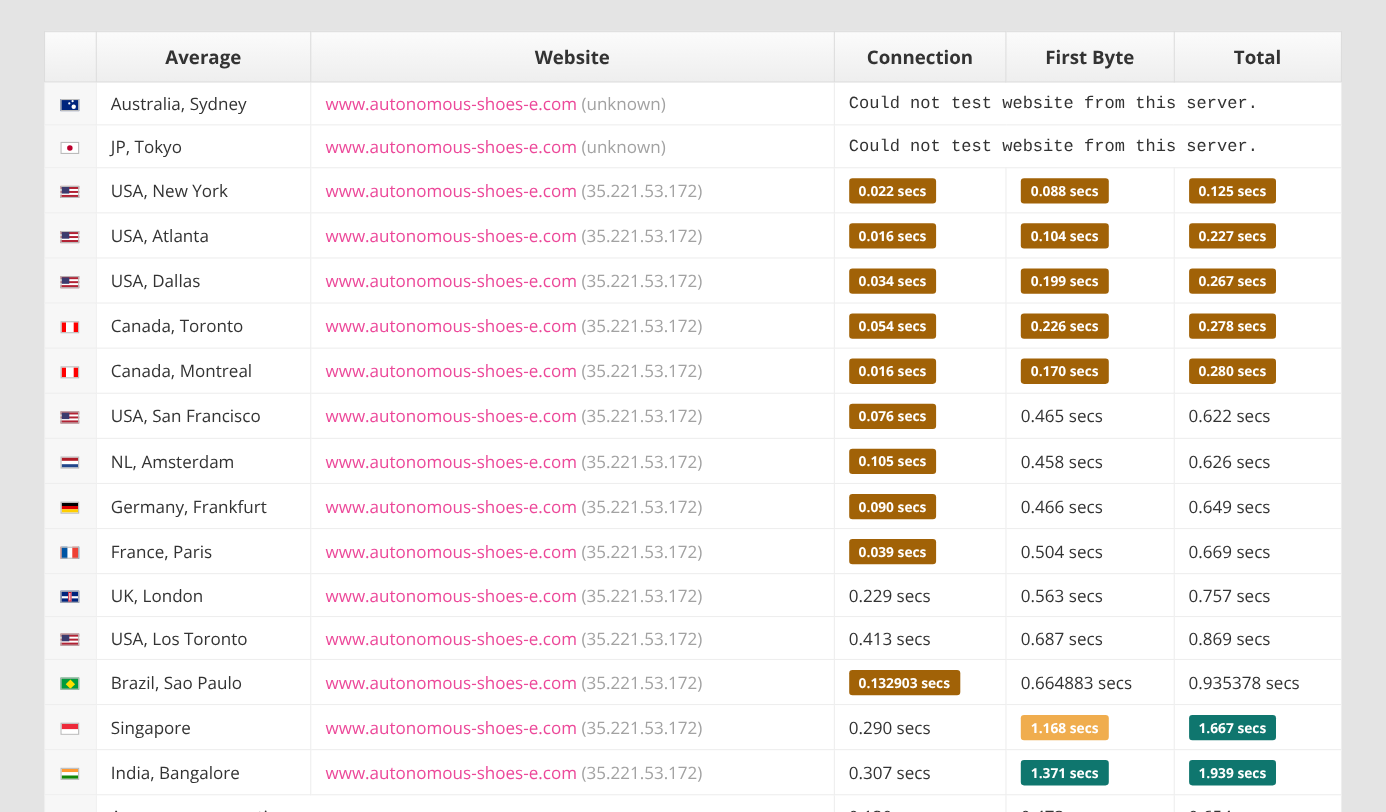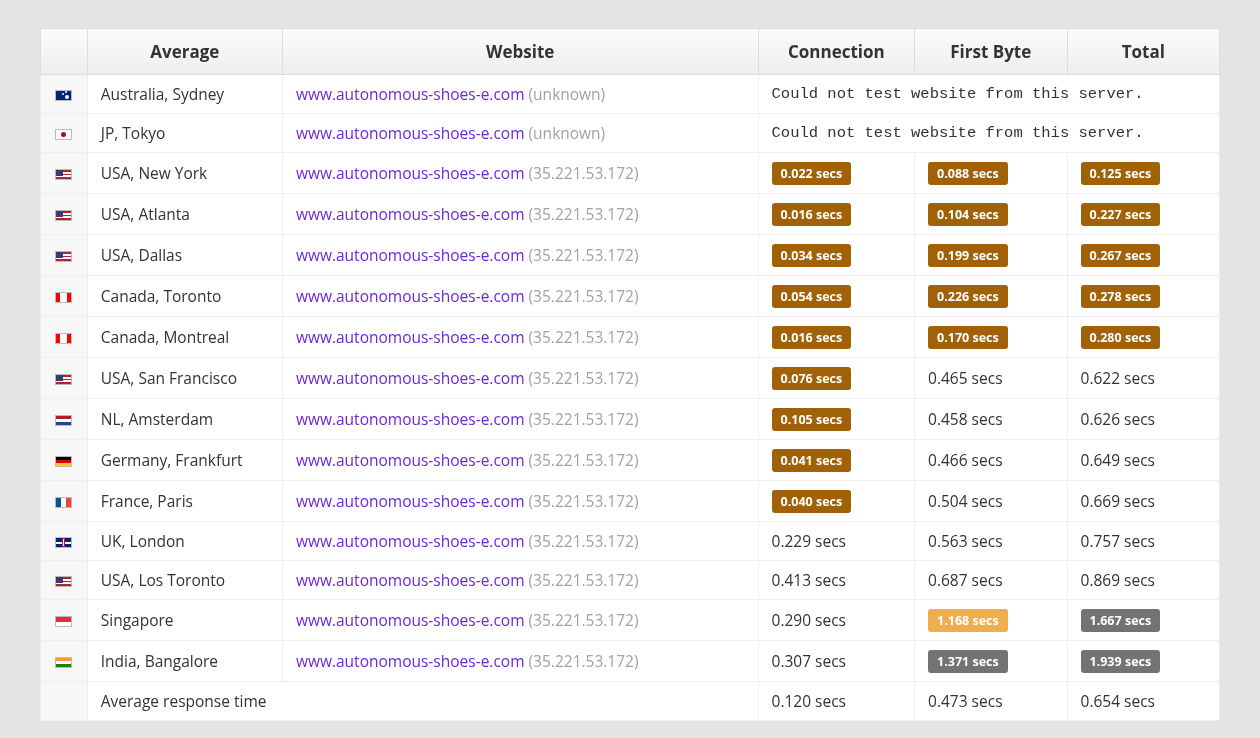--- a/index.html
+++ b/index.html
@@ -47,34 +47,34 @@
   .flag {
     display: inline-block;
     width: 17px;
     height: 11px;
     border: 1px solid #bbb;
     position: relative;
     overflow: hidden;
     vertical-align: middle;
   }
   .flag .stripe { position:absolute; left:0; right:0; }
-  .domain-url { color: #6d28d9; }
+  .domain-url { color: #ec4899; }
   .ip-note { color: #a2a2a2; }
   .badge {
     display: inline-block;
     color: #fff;
     font-weight: 700;
     font-size: 12.5px;
     padding: 4px 9px;
     border-radius: 3px;
     line-height: 1.2;
   }
   .badge.green  { background: #a16207; }
   .badge.yellow { background: #f0ad4e; }
-  .badge.red    { background: #737373; }
+  .badge.red    { background: #0f766e; }
   .plain-time   { color: #333; }
   .err-text     { color: #333; }
   td.merge { color:#333;font-family:Liberation Mono, monospace; }
   
   .flag-au { background:#00247d; }
   .flag-au::after { content:""; position:absolute; right:2px; bottom:1px; width:4px; height:4px; background:#fff; border-radius:50%; box-shadow: -4px -3px 0 -1px #fff, -1px -5px 0 -1px #fff; }
   .flag-jp { background:#fff; }
   .flag-jp::after { content:""; position:absolute; left:50%; top:50%; width:5px; height:5px; margin:-2.5px 0 0 -2.5px; background:#bc002d; border-radius:50%; }
   .flag-us { background:linear-gradient(#b22234 0 20%,#fff 20% 40%,#b22234 40% 60%,#fff 60% 80%,#b22234 80% 100%); }
   .flag-us::after { content:""; position:absolute; left:0; top:0; width:7px; height:6px; background:#3c3b6e; }
@@ -172,47 +172,55 @@
         <td>NL, Amsterdam</td>
         <td><span class="domain-url">www.autonomous-shoes-e.com</span> <span class="ip-note">(35.221.53.172)</span></td>
         <td><span class="badge green">0.105 secs</span></td>
         <td><span class="plain-time">0.458 secs</span></td>
         <td><span class="plain-time">0.626 secs</span></td>
       </tr>
       <tr>
         <td class="flagcell"><span class="flag flag-de"><span class="stripe s1"></span><span class="stripe s2"></span><span class="stripe s3"></span></span></td>
         <td>Germany, Frankfurt</td>
         <td><span class="domain-url">www.autonomous-shoes-e.com</span> <span class="ip-note">(35.221.53.172)</span></td>
-        <td><span class="badge green">0.041 secs</span></td>
+        <td><span class="badge green">0.090 secs</span></td>
         <td><span class="plain-time">0.466 secs</span></td>
         <td><span class="plain-time">0.649 secs</span></td>
       </tr>
       <tr>
         <td class="flagcell"><span class="flag flag-fr"></span></td>
         <td>France, Paris</td>
         <td><span class="domain-url">www.autonomous-shoes-e.com</span> <span class="ip-note">(35.221.53.172)</span></td>
-        <td><span class="badge green">0.040 secs</span></td>
+        <td><span class="badge green">0.039 secs</span></td>
         <td><span class="plain-time">0.504 secs</span></td>
         <td><span class="plain-time">0.669 secs</span></td>
       </tr>
       <tr>
         <td class="flagcell"><span class="flag flag-gb"></span></td>
         <td>UK, London</td>
         <td><span class="domain-url">www.autonomous-shoes-e.com</span> <span class="ip-note">(35.221.53.172)</span></td>
         <td><span class="plain-time">0.229 secs</span></td>
         <td><span class="plain-time">0.563 secs</span></td>
         <td><span class="plain-time">0.757 secs</span></td>
       </tr>
       <tr>
         <td class="flagcell"><span class="flag flag-us"></span></td>
         <td>USA, Los Toronto</td>
         <td><span class="domain-url">www.autonomous-shoes-e.com</span> <span class="ip-note">(35.221.53.172)</span></td>
         <td><span class="plain-time">0.413 secs</span></td>
         <td><span class="plain-time">0.687 secs</span></td>
         <td><span class="plain-time">0.869 secs</span></td>
+      </tr>
+      <tr>
+        <td class="flagcell"><span class="flag flag-br"></span></td>
+        <td>Brazil, Sao Paulo</td>
+        <td><span class="domain-url">www.autonomous-shoes-e.com</span> <span class="ip-note">(35.221.53.172)</span></td>
+        <td><span class="badge green">0.132903 secs</span></td>
+        <td><span class="plain-time">0.664883 secs</span></td>
+        <td><span class="plain-time">0.935378 secs</span></td>
       </tr>
       <tr>
         <td class="flagcell"><span class="flag flag-sg"><span class="stripe s1"></span><span class="stripe s2"></span><span class="stripe s3"></span></span></td>
         <td>Singapore</td>
         <td><span class="domain-url">www.autonomous-shoes-e.com</span> <span class="ip-note">(35.221.53.172)</span></td>
         <td><span class="plain-time">0.290 secs</span></td>
         <td><span class="badge yellow">1.168 secs</span></td>
         <td><span class="badge red">1.667 secs</span></td>
       </tr>
       <tr>

